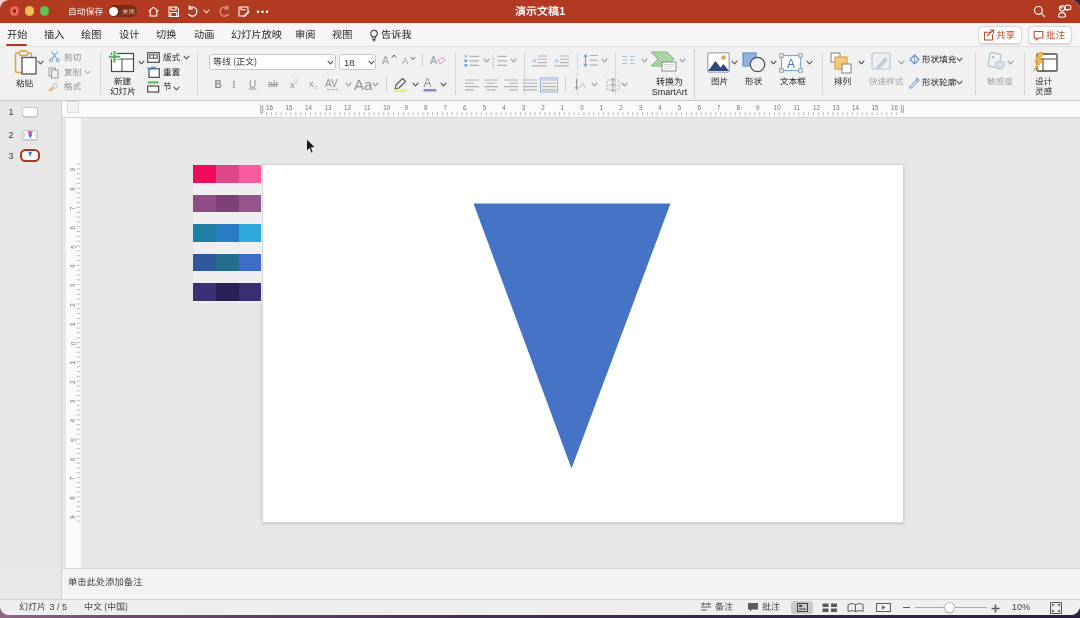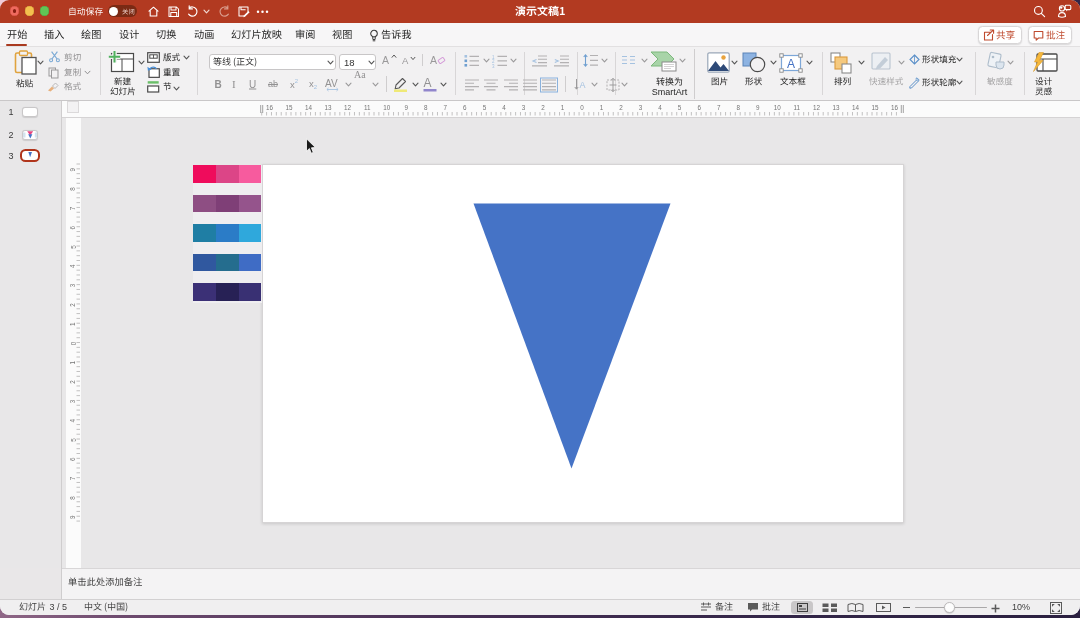--- a/index.html
+++ b/index.html
@@ -367,21 +367,21 @@
     <div style="position:absolute;top:84px;left:268px;transform:translate(0,-50%);font-family:'Liberation Sans',sans-serif;font-size:9px;font-weight:400;color:#929192;white-space:nowrap;letter-spacing:0"><span style="text-decoration:line-through">ab</span></div>
     <div style="position:absolute;top:83.5px;left:290px;transform:translate(0,-50%);font-family:'Liberation Sans',sans-serif;font-size:9.5px;font-weight:400;color:#929192;white-space:nowrap;letter-spacing:0">x<sup style="font-size:6px;color:#a5c2e0">2</sup></div>
     <div style="position:absolute;top:83.5px;left:309px;transform:translate(0,-50%);font-family:'Liberation Sans',sans-serif;font-size:9.5px;font-weight:400;color:#929192;white-space:nowrap;letter-spacing:0">x<sub style="font-size:6px;color:#a5c2e0">2</sub></div>
     <svg style="position:absolute;left:325.0px;top:76.0px;overflow:visible" width="17" height="15" viewBox="0 0 17 15">
       <text x="0" y="11" font-family="Liberation Sans" font-size="10" fill="#929192">AV</text>
       <path d="M2 13.5 H13 M3.5 12 l-1.6 1.5 l1.6 1.5 M11.5 12 l1.6 1.5 l-1.6 1.5" stroke="#a5c2e0" stroke-width="0.9" fill="none"></path>
     </svg>
     <svg style="position:absolute;left:344.5px;top:81.5px" width="7" height="5" viewBox="0 0 7 5">
       <path d="M1 1.2 L3.5 3.8 L6 1.2" fill="none" stroke="#9a999a" stroke-width="1.1" stroke-linecap="round" stroke-linejoin="round"></path>
     </svg>
-    <div style="position:absolute;top:74px;left:354px;transform:translate(0,-50%);font-family:Liberation Serif, serif;font-size:10px;font-weight:400;color:#929192;white-space:nowrap;letter-spacing:0">Aa</div>
+    <div style="position:absolute;top:84px;left:354px;transform:translate(0,-50%);font-family:Liberation Sans, sans-serif;font-size:15px;font-weight:400;color:#929192;white-space:nowrap;letter-spacing:0">Aa</div>
     <svg style="position:absolute;left:371.5px;top:81.5px" width="7" height="5" viewBox="0 0 7 5">
       <path d="M1 1.2 L3.5 3.8 L6 1.2" fill="none" stroke="#9a999a" stroke-width="1.1" stroke-linecap="round" stroke-linejoin="round"></path>
     </svg>
     <div style="position:absolute;left:385.5px;top:76px;width:1px;height:16px;background:#cfcdce"></div>
     <svg style="position:absolute;left:392.0px;top:76.0px;overflow:visible" width="17" height="16" viewBox="0 0 17 16">
       <path d="M4 9 L10.5 2.5 L13.5 5.5 L7 12 L3.2 12.8 Z" fill="none" stroke="#585858" stroke-width="1.1" stroke-linejoin="round"></path>
       <rect x="2" y="13.5" width="13" height="2.5" fill="#efe977"></rect>
     </svg>
     <svg style="position:absolute;left:411.5px;top:81.5px" width="7" height="5" viewBox="0 0 7 5">
       <path d="M1 1.2 L3.5 3.8 L6 1.2" fill="none" stroke="#555" stroke-width="1.1" stroke-linecap="round" stroke-linejoin="round"></path>

